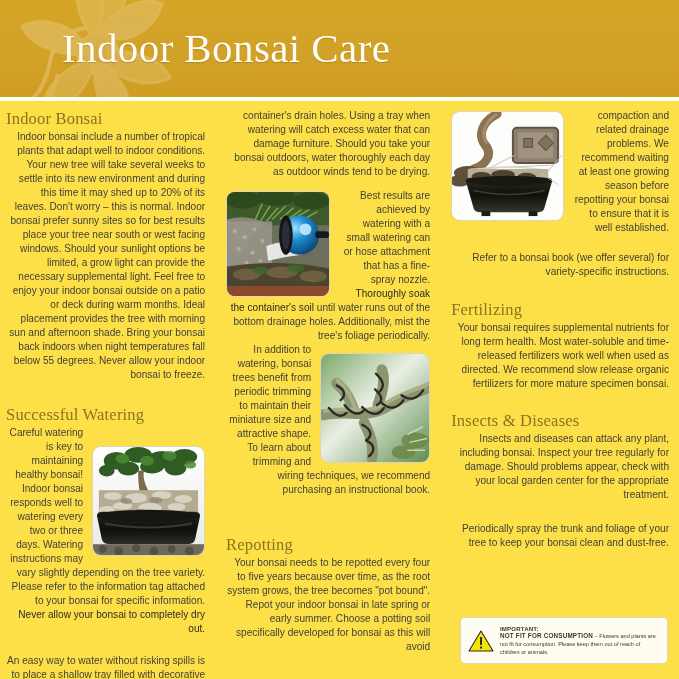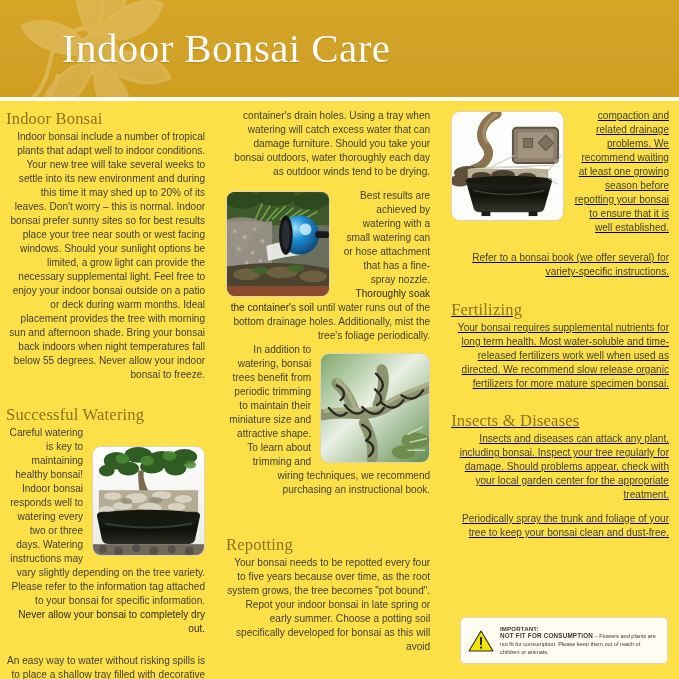--- a/index.html
+++ b/index.html
@@ -50,21 +50,21 @@
   .columns {
     position: relative;
     display: flex;
     padding: 8px 10px 0 6px;
     gap: 8px;
     height: 578px;
   }
   .col { position: relative; }
   .col1 { width: 215px; padding-right: 13px; }
   .col2 { width: 220px; padding-right: 13px; }
-  .col3 { width: 221px; text-decoration: underline; }
+  .col3 { width: 221px; }
 
   h2.sec {
     font-family: "Liberation Serif", serif;
     font-size: 16.5px;
     font-weight: normal;
     color: #8a7322;
     margin: 0 0 1px 0;
     letter-spacing: .2px;
   }
   p.body {
@@ -377,21 +377,21 @@
 
       <p class="body tight">compaction and related drainage problems. We recommend waiting at least one growing season before repotting your bonsai to ensure that it is well established.</p>
       <div class="clear"></div>
       <p class="body" style="margin-top:16px">Refer to a bonsai book (we offer several) for variety-specific instructions.</p>
 
       <h2 class="sec" style="margin-top:21px">Fertilizing</h2>
       <p class="body">Your bonsai requires supplemental nutrients for long term health. Most water-soluble and time-released fertilizers work well when used as directed. We recommend slow release organic fertilizers for more mature specimen bonsai.</p>
 
       <h2 class="sec" style="margin-top:20px">Insects &amp; Diseases</h2>
       <p class="body">Insects and diseases can attack any plant, including bonsai. Inspect your tree regularly for damage. Should problems appear, check with your local garden center for the appropriate treatment.</p>
-      <p class="body" style="margin-top:10px">Periodically spray the trunk and foliage of your tree to keep your bonsai clean and dust-free.</p>
+      <p class="body" style="margin-top:20px">Periodically spray the trunk and foliage of your tree to keep your bonsai clean and dust-free.</p>
     </div>
   </div>
 
   <div class="warning">
     <svg class="warn-icon" viewBox="0 0 26 24">
       <path d="M13 2 L25 22 L1 22 Z" fill="#f4e400" stroke="#2a2a2a" stroke-width="1.1" stroke-linejoin="round"></path>
       <rect x="12" y="8" width="2" height="8" fill="#2a2a2a"></rect>
       <rect x="12" y="17.5" width="2" height="2" fill="#2a2a2a"></rect>
     </svg>
     <div class="warn-text">

